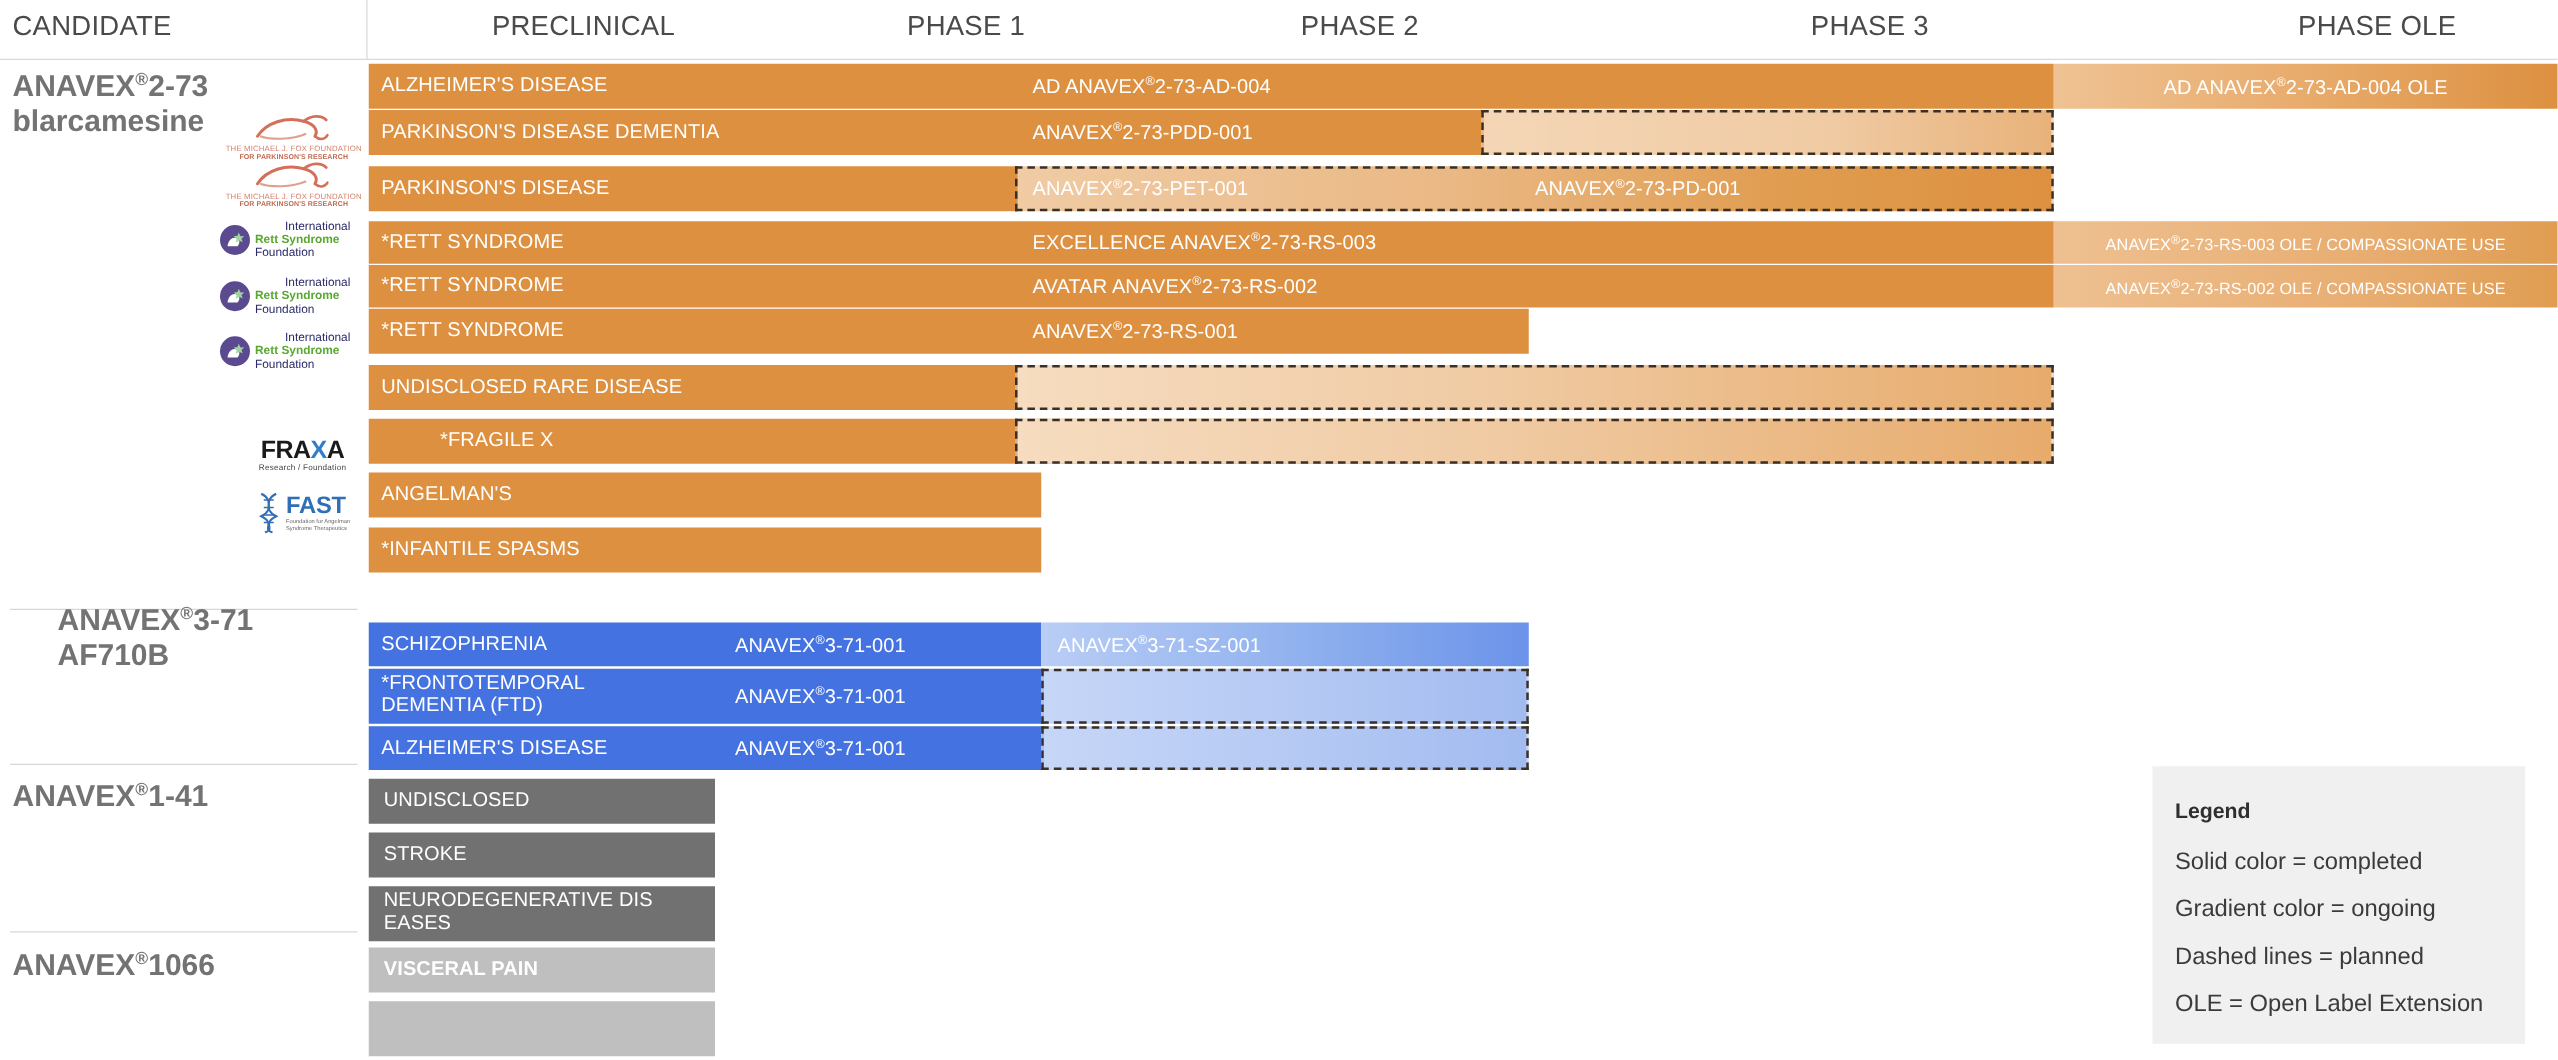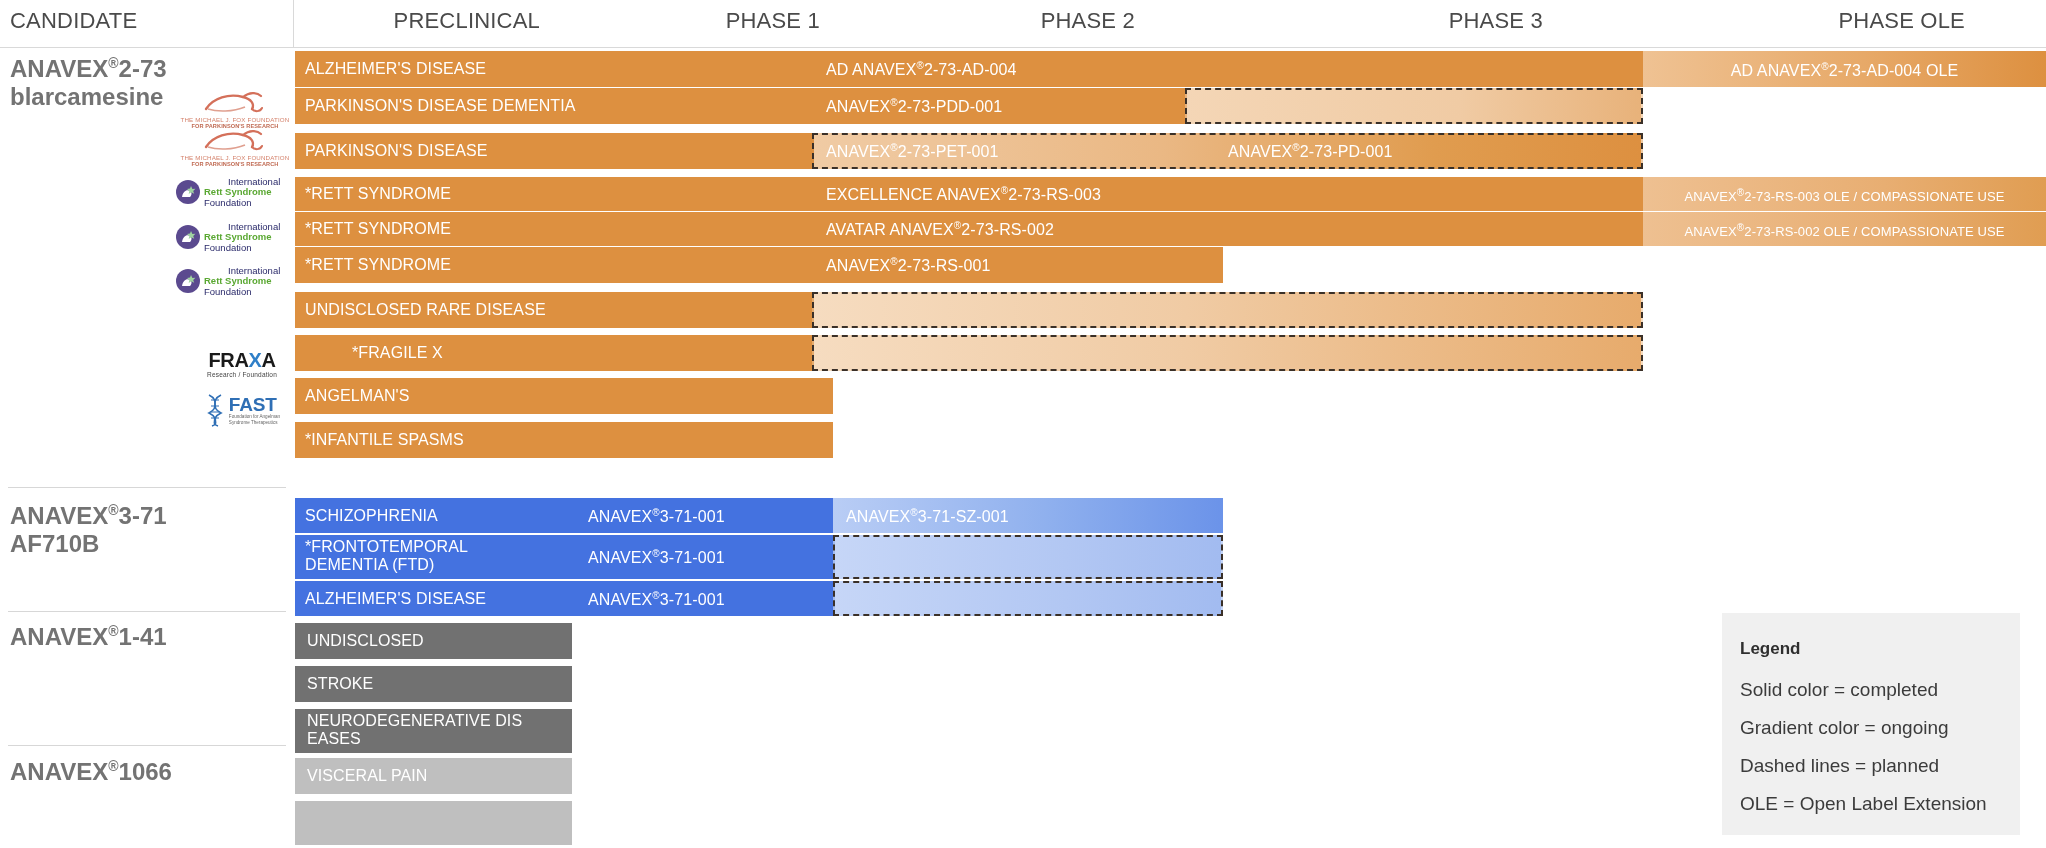--- a/index.html
+++ b/index.html
@@ -66,21 +66,21 @@
     <div class="hdr-cell hdr-phase" style="left:1720px;width:245px;">PHASE OLE</div>
     <div class="vrule"></div>
     <div class="hdr-rule"></div>
   </div>
 
   <div class="grp-label" style="top:55px;">
     <span>ANAVEX<sup>®</sup>2-73</span>
     <span class="sub">blarcamesine</span>
   </div>
   <div class="grp-rule" style="top:487px;"></div>
-  <div class="grp-label" style="top:502px;">
+  <div class="grp-label" style="top:482px;margin-left:36px;">
     <span>ANAVEX<sup>®</sup>3-71</span>
     <span class="sub">AF710B</span>
   </div>
   <div class="grp-rule" style="top:611px;"></div>
   <div class="grp-label" style="top:623px;">
     <span>ANAVEX<sup>®</sup>1-41</span>
   </div>
   <div class="grp-rule" style="top:745px;"></div>
   <div class="grp-label" style="top:758px;">
     <span>ANAVEX<sup>®</sup>1066</span>
@@ -227,21 +227,21 @@
   <div class="bar" style="left:295px;top:623px;width:277px;height:36px;background:#717171;"></div>
   <div class="bar-lbl" style="left:307px;top:632px;">UNDISCLOSED</div>
 
   <div class="bar" style="left:295px;top:666px;width:277px;height:36px;background:#717171;"></div>
   <div class="bar-lbl" style="left:307px;top:675px;">STROKE</div>
 
   <div class="bar" style="left:295px;top:709px;width:277px;height:44px;background:#717171;"></div>
   <div class="bar-lbl wrap" style="left:307px;top:712px;width:262px;">NEURODEGENERATIVE  DIS<br>EASES</div>
 
   <div class="bar" style="left:295px;top:758px;width:277px;height:36px;background:#bfbfbf;"></div>
-  <div class="bar-lbl" style="left:307px;top:767px;">VISCERAL PAIN</div>
+  <div class="bar-lbl" style="left:307px;top:767px;font-weight:bold;">VISCERAL PAIN</div>
 
   <div class="bar" style="left:295px;top:801px;width:277px;height:44px;background:#bfbfbf;"></div>
 
   <div class="legend" style="left:1722px;top:613px;width:298px;height:222px;">
     <div class="legend-title" style="left:18px;top:26px;">Legend</div>
     <div class="legend-item" style="left:18px;top:66px;">Solid color = completed</div>
     <div class="legend-item" style="left:18px;top:104px;">Gradient color = ongoing</div>
     <div class="legend-item" style="left:18px;top:142px;">Dashed lines = planned</div>
     <div class="legend-item" style="left:18px;top:180px;">OLE = Open Label Extension</div>
   </div>

